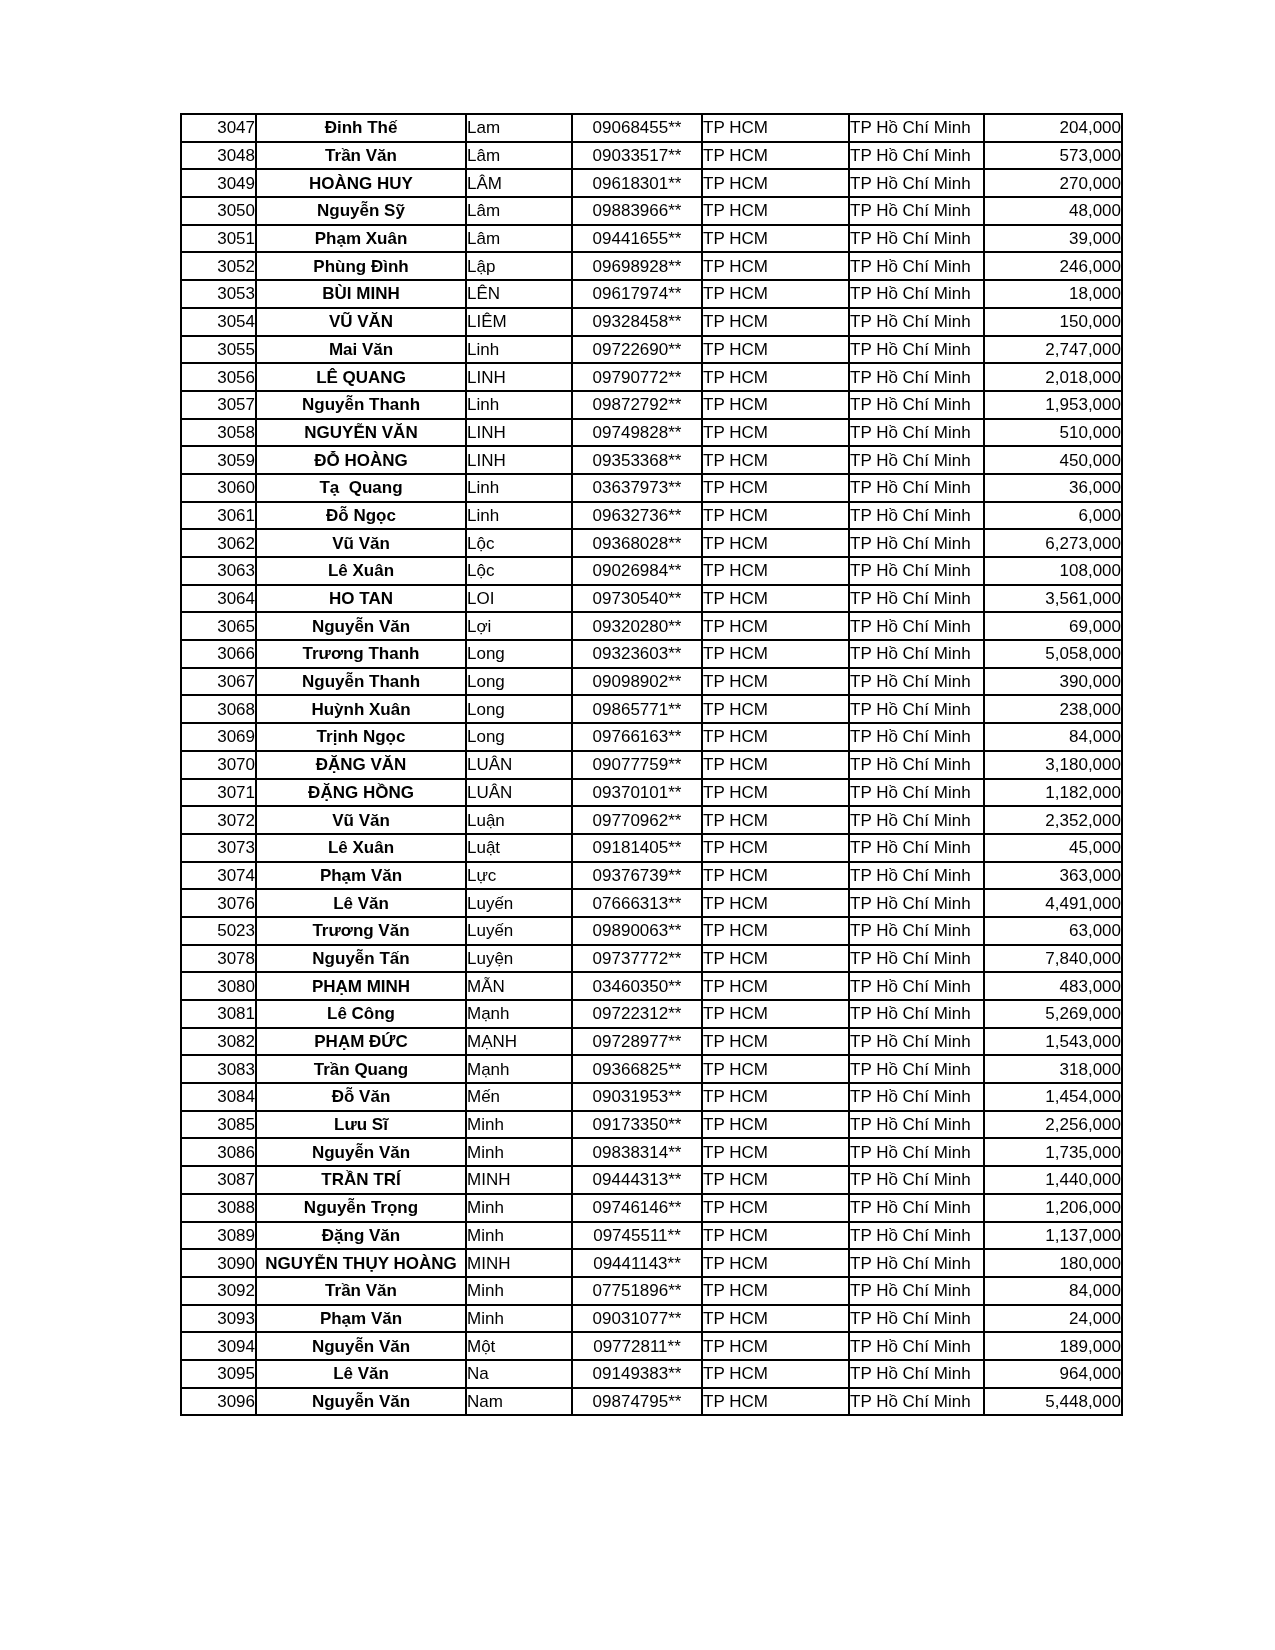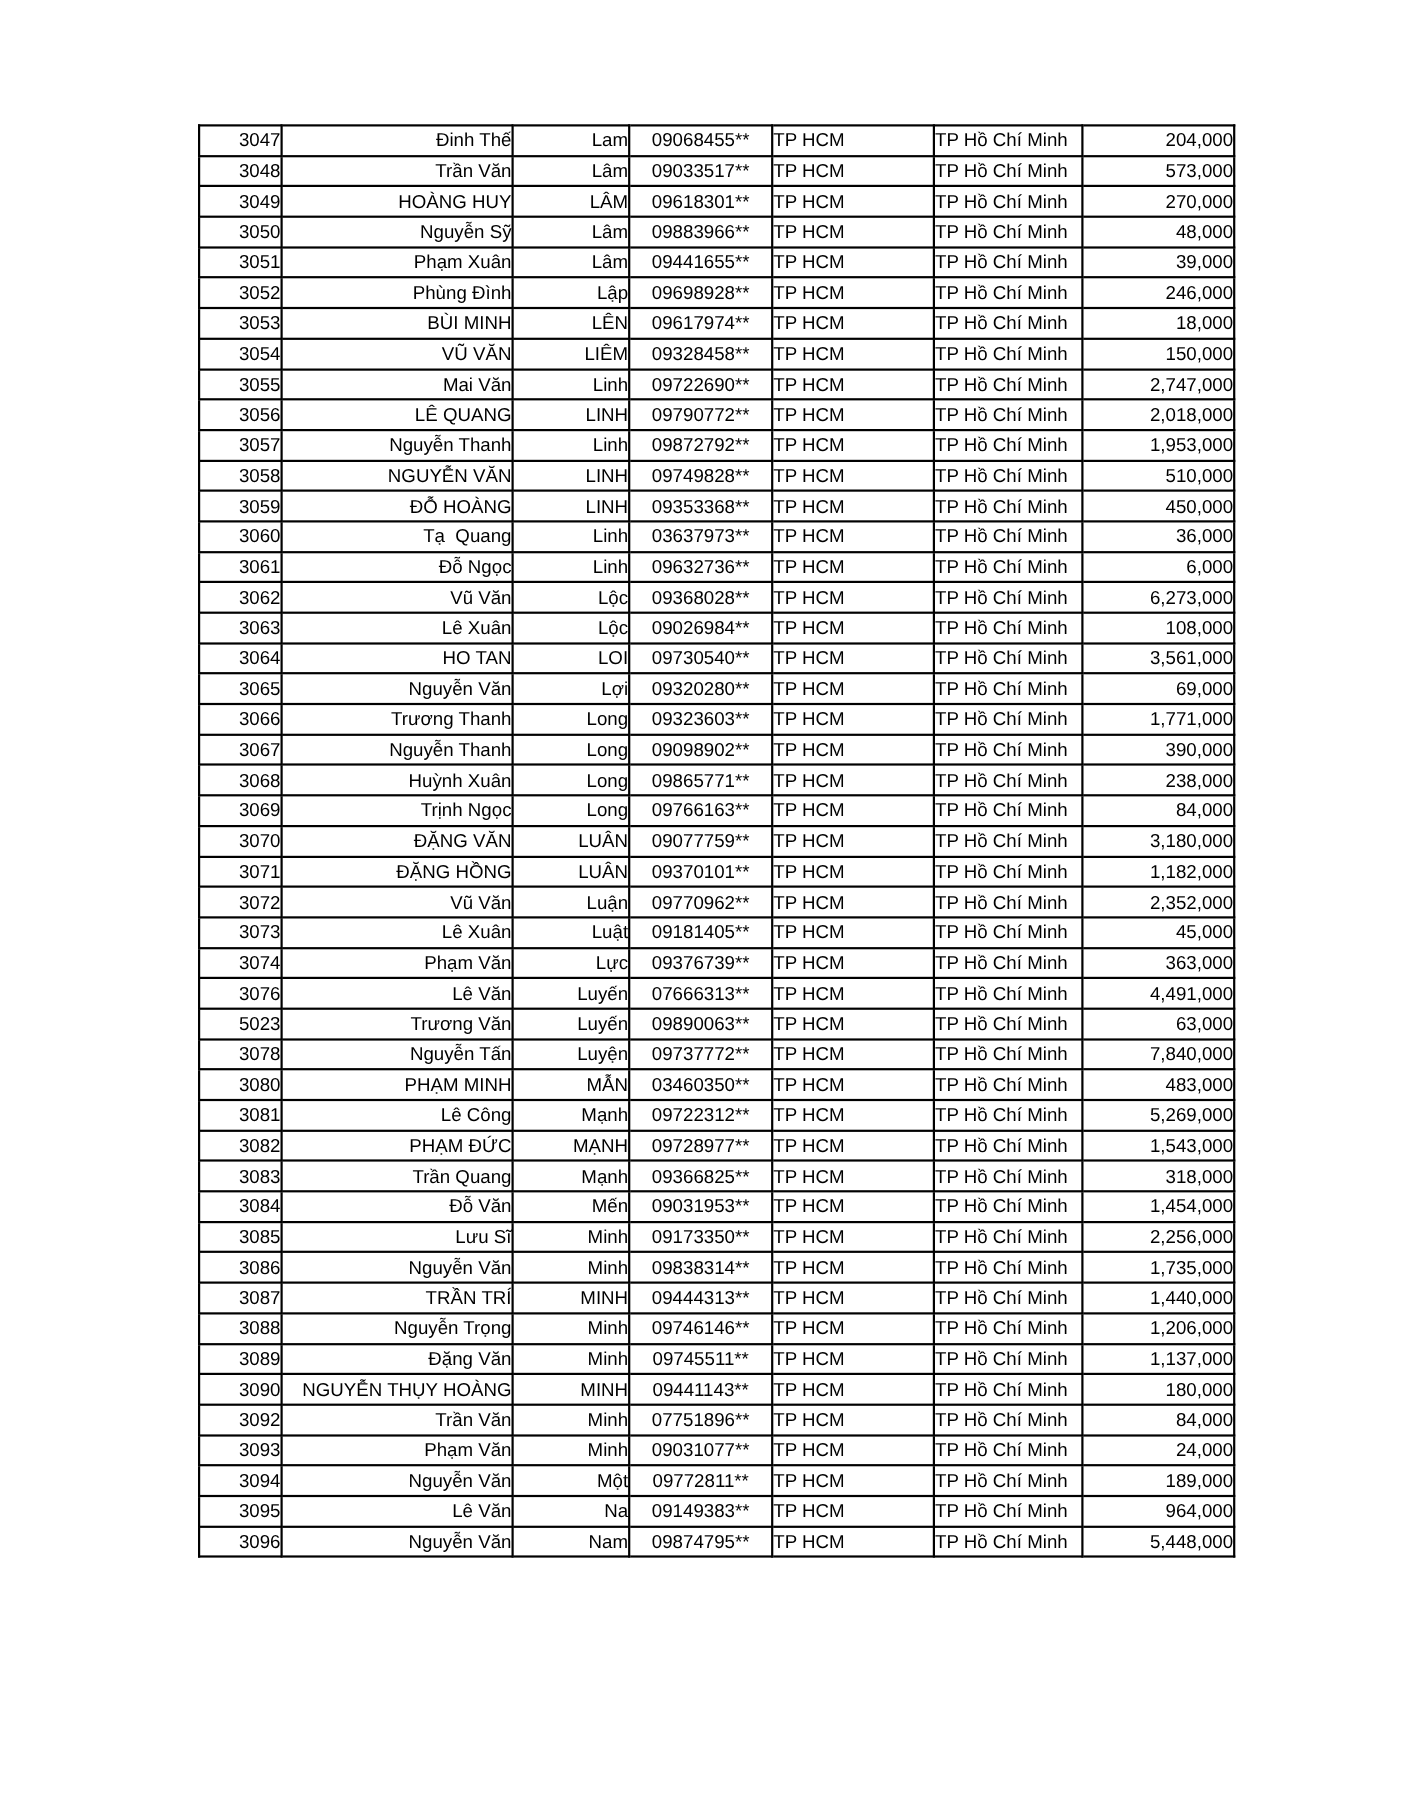--- a/index.html
+++ b/index.html
@@ -31,22 +31,22 @@
     height: 27.7px;
     box-sizing: border-box;
     padding: 0;
     vertical-align: middle;
     white-space: pre;
     overflow: visible;
     line-height: 1;
     background: #ffffff;
   }
   td.c-id     { text-align: right;  padding-right: 4px; }
-  td.c-first  { text-align: right; }
-  td.c-last   { text-align: right; margin-left: 16px; }
+  td.c-first  { text-align: center; font-weight: bold; }
+  td.c-last   { text-align: left; margin-left: 16px; }
   td.c-phone  { text-align: center; margin-left: 33px; }
   td.c-region { text-align: left;   padding-left: 5px; }
   td.c-city   { text-align: left;   padding-left: 3px; }
   td.c-amount { text-align: right;  padding-right: 8px; }
 </style>
 </head>
 <body>
 
 <div class="page">
   <table class="records">
@@ -231,21 +231,21 @@
           <td class="c-city">TP Hồ Chí Minh</td>
           <td class="c-amount">69,000</td>
         </tr>
         <tr>
           <td class="c-id">3066</td>
           <td class="c-first">Trương Thanh</td>
           <td class="c-last">Long</td>
           <td class="c-phone">09323603**</td>
           <td class="c-region">TP HCM</td>
           <td class="c-city">TP Hồ Chí Minh</td>
-          <td class="c-amount">1,771,000</td>
+          <td class="c-amount">5,058,000</td>
         </tr>
         <tr>
           <td class="c-id">3067</td>
           <td class="c-first">Nguyễn Thanh</td>
           <td class="c-last">Long</td>
           <td class="c-phone">09098902**</td>
           <td class="c-region">TP HCM</td>
           <td class="c-city">TP Hồ Chí Minh</td>
           <td class="c-amount">390,000</td>
         </tr>

